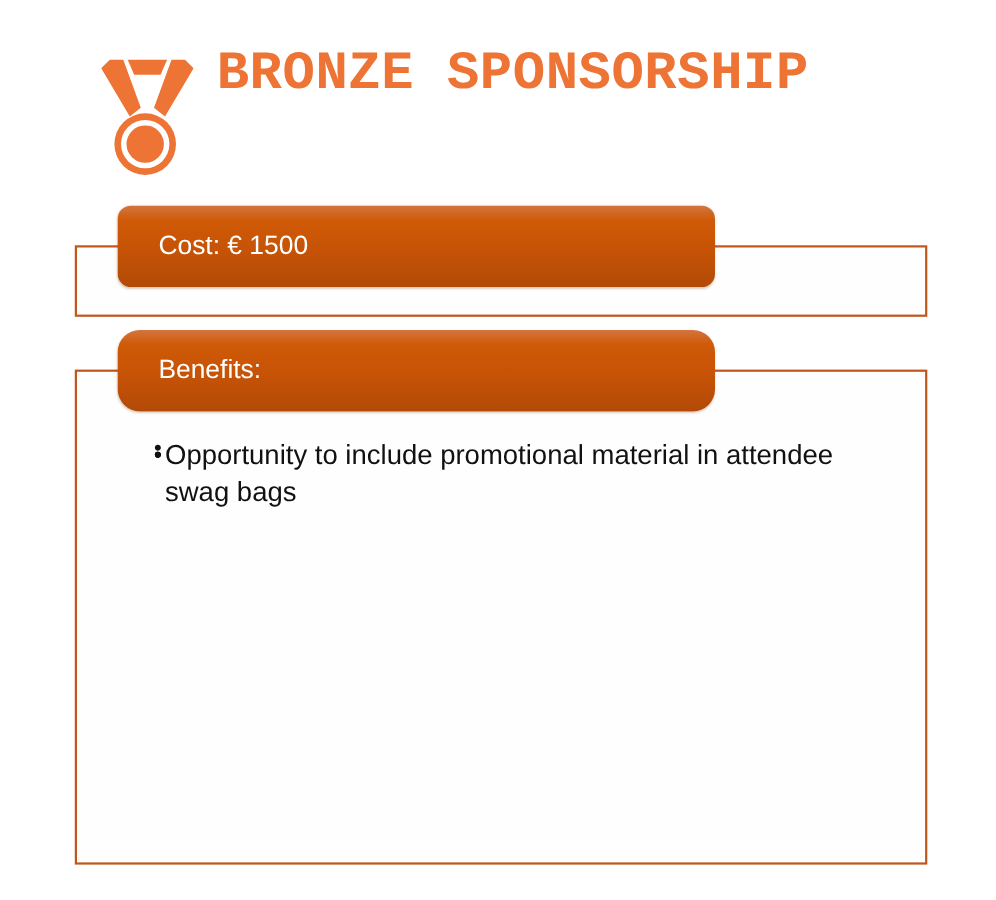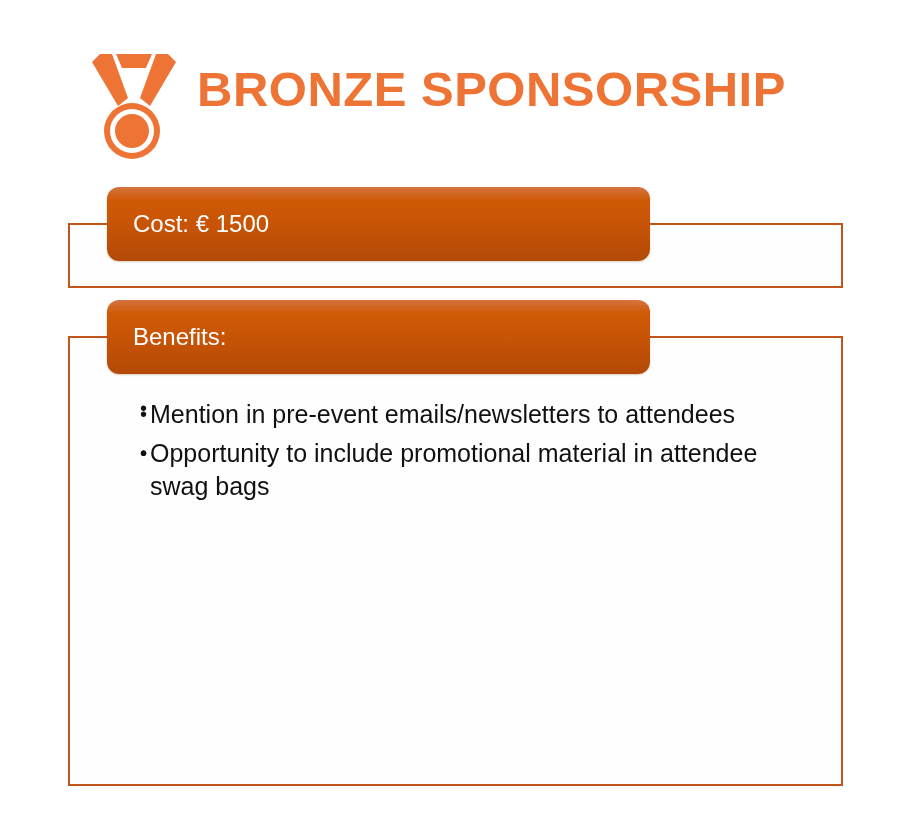--- a/index.html
+++ b/index.html
@@ -17,23 +17,23 @@
     .medal {
       position: absolute;
       left: 92px;
       top: 54px;
       width: 84px;
       height: 108px;
     }
     .title {
       position: absolute;
       left: 197px;
-      top: 59px;
+      top: 37px;
       margin: 0;
-      font-family: Liberation Sans, sans-serif;
+      font-family: Liberation Mono, monospace;
       font-weight: bold;
       font-size: 49px;
       line-height: 60px;
       letter-spacing: 0.5px;
       color: #ed7434;
       white-space: nowrap;
     }
     .frame {
       position: absolute;
       border: 2px solid #c0561a;
@@ -57,27 +57,27 @@
       left: 107px;
       width: 543px;
       height: 74px;
       border-radius: 12px;
       background: linear-gradient(to bottom, #d4743f 0%, #cf5a06 18%, #c65306 55%, #b24a07 100%);
       box-shadow: 0 1px 2px rgba(120, 50, 0, 0.25);
       color: #ffffff;
       font-family: "Liberation Sans", sans-serif;
       font-size: 24px;
       line-height: 74px;
-      padding-left: 26px;
+      padding-left: 37px;
       box-sizing: border-box;
       white-space: nowrap;
       margin-top: -37px;
     }
     .tab-cost { top: 224px; }
-    .tab-benefits { top: 337px; }
+    .tab-benefits { top: 337px; border-radius: 20px; }
     .benefits-list {
       position: absolute;
       left: 146px;
       top: 392px;
       width: 660px;
       margin: 0;
       padding: 0;
       list-style: none;
       font-family: "Liberation Sans", sans-serif;
       font-size: 25px;
@@ -119,21 +119,20 @@
 
 <div class="frame frame-benefits"></div>
 <div class="tab tab-benefits">Benefits:</div>
 
 <ul class="benefits-list">
   <li>
     <span class="bullet">•</span>
   </li>
   <li>
     <span class="bullet">•</span>
-    <span>Mention in pre-event emails/newsletters to attendees</span>
   </li>
   <li>
     <span class="bullet">•</span>
   </li>
   <li>
     <span class="bullet">•</span>
   </li>
   <li>
     <span class="bullet">•</span>
     <span>Opportunity to include promotional material in attendee swag bags</span>

